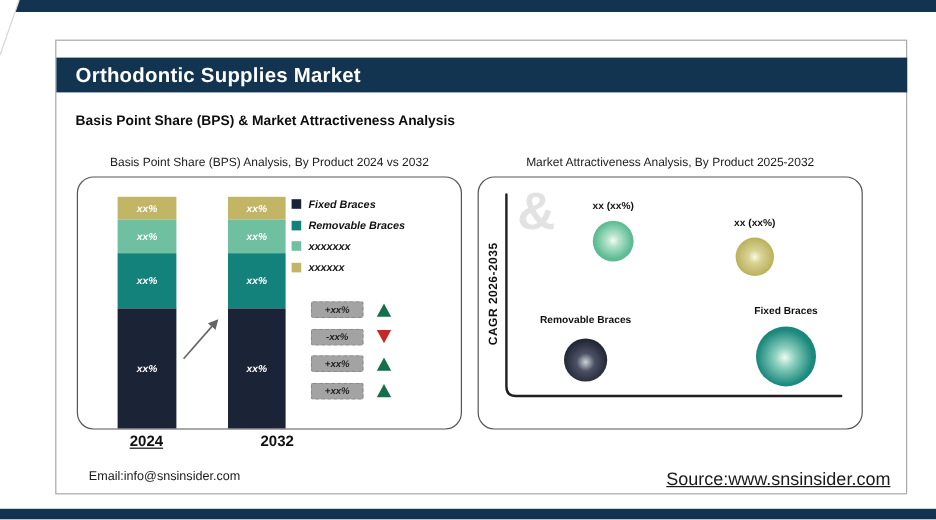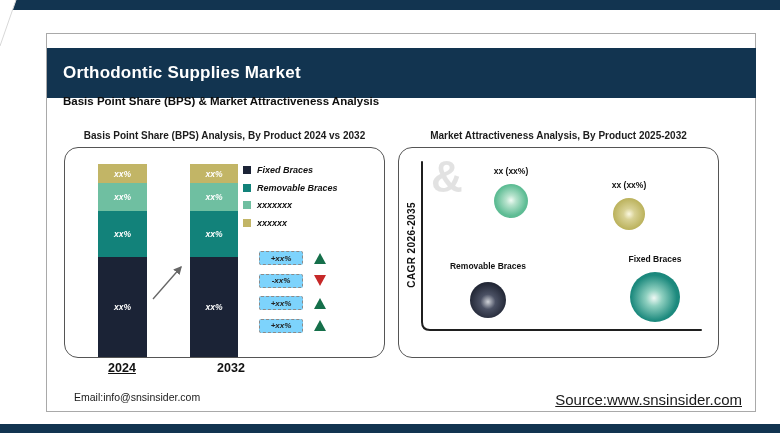--- a/index.html
+++ b/index.html
@@ -8,26 +8,26 @@
   .abs { position:absolute; }
 
   
   .top-strip { left:0; top:0; width:780px; height:10px; background:#123450; }
   .bottom-strip { left:0; top:424px; width:780px; height:9px; background:#123450; }
   .corner-svg { left:0; top:0; }
 
   
   .card { left:46px; top:33px; width:710px; height:379px; background:#ffffff; border:1px solid #a9a9a9; }
 
-  .banner { left:47px; top:48px; width:709px; height:50px; background:#123450; display:flex; align-items:center; }
+  .banner { left:47px; top:48px; width:709px; height:29px; background:#123450; display:flex; align-items:center; }
   .banner-title { color:#ffffff; font-size:17px; font-weight:bold; padding-left:16px; letter-spacing:0.2px; }
 
   .subtitle { left:63px; top:95px; font-size:11.5px; font-weight:bold; color:#0e0e0e; }
 
-  .chart-title { top:130px; width:321px; text-align:center; font-size:10px; font-weight:bold; color:#1c1c1c; }
+  .chart-title { top:130px; width:321px; text-align:center; font-size:10px; font-weight:normal; color:#1c1c1c; }
   .chart-title.left { left:64px; }
   .chart-title.right { left:398px;text-align:center; }
 
   
   .watermark { left:325px; top:146px; width:250px; height:190px; pointer-events:none; }
   .wm-amp { position:absolute; left:106px; top:6px; font-size:44px; font-weight:bold; color:#cccccc; opacity:0.55; }
   .wm-line1 { position:absolute; left:0px; top:62px; font-size:40px; font-weight:bold; color:#e9e9e9; letter-spacing:9px; }
   .wm-line2 { position:absolute; left:4px; top:112px; font-size:26px; font-weight:bold; color:#f0f0f0; letter-spacing:7px; }
 
   
@@ -56,21 +56,21 @@
   .legend-swatch.navy { background:#1b2336; }
   .legend-swatch.teal { background:#12827a; }
   .legend-swatch.seafoam { background:#6fbfa1; }
   .legend-swatch.khaki { background:#c2b566; }
   .legend-label { font-size:9px; font-weight:bold; color:#111; }
 
   
   .changes { position:absolute; left:194px; top:103px; }
   .change-row { display:flex; align-items:center; margin-bottom:8.5px; }
   .change-box { width:44px; height:14px; border:1px dashed #8a8a8a; border-radius:2px; font-size:8px; font-weight:bold;
-                color:#222; display:flex; align-items:center; justify-content:center; margin-right:11px; background:#7dd3fc; }
+                color:#222; display:flex; align-items:center; justify-content:center; margin-right:11px; background:#a3a3a3; }
   .tri-up { width:0; height:0; border-left:6.5px solid transparent; border-right:6.5px solid transparent; border-bottom:11px solid #156f4a; }
   .tri-down { width:0; height:0; border-left:6.5px solid transparent; border-right:6.5px solid transparent; border-top:11px solid #c62828; }
 
   .trend-arrow-svg { position:absolute; left:85px; top:115px; }
 
   
   .axis-svg { position:absolute; left:0; top:0; }
   .ylabel-wrap { position:absolute; left:4px; top:27px; width:16px; height:140px; display:flex; align-items:center; justify-content:center; }
   .ylabel { writing-mode:vertical-rl; transform:rotate(180deg); font-size:10px; font-weight:bold; color:#111; letter-spacing:0.4px; white-space:nowrap; }
   .xlabel { position:absolute; left:63px; top:190px; width:200px; text-align:center; font-size:10px; font-weight:bold; color:#111; }

